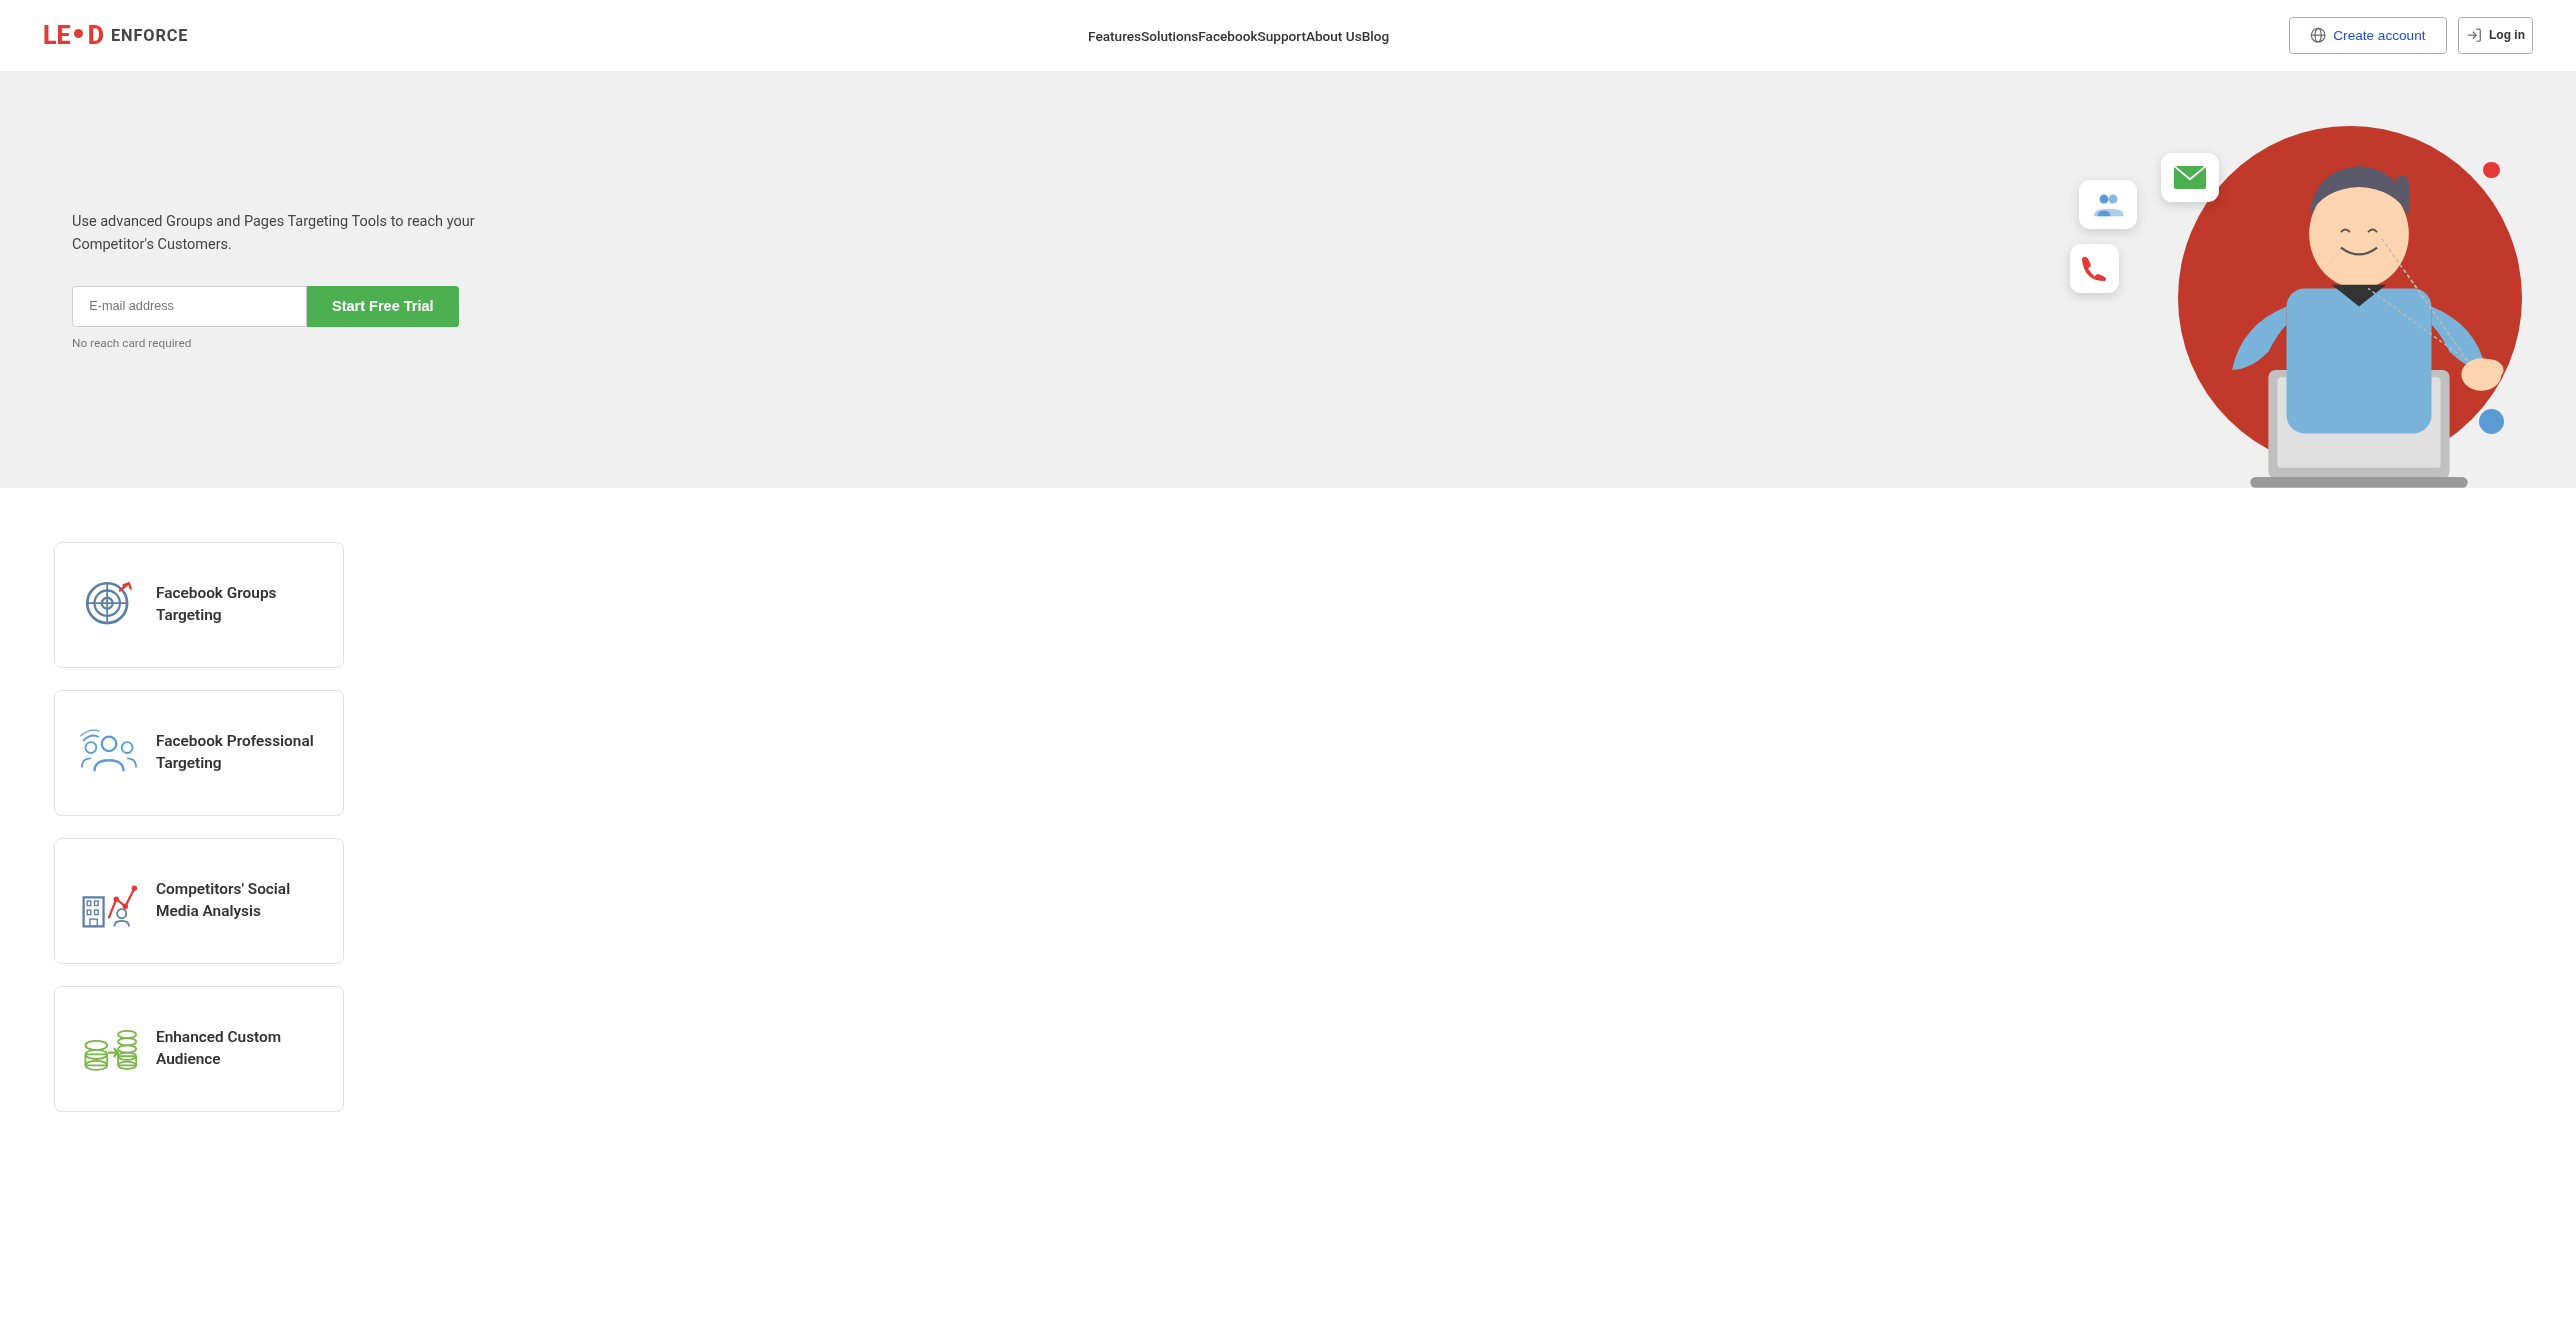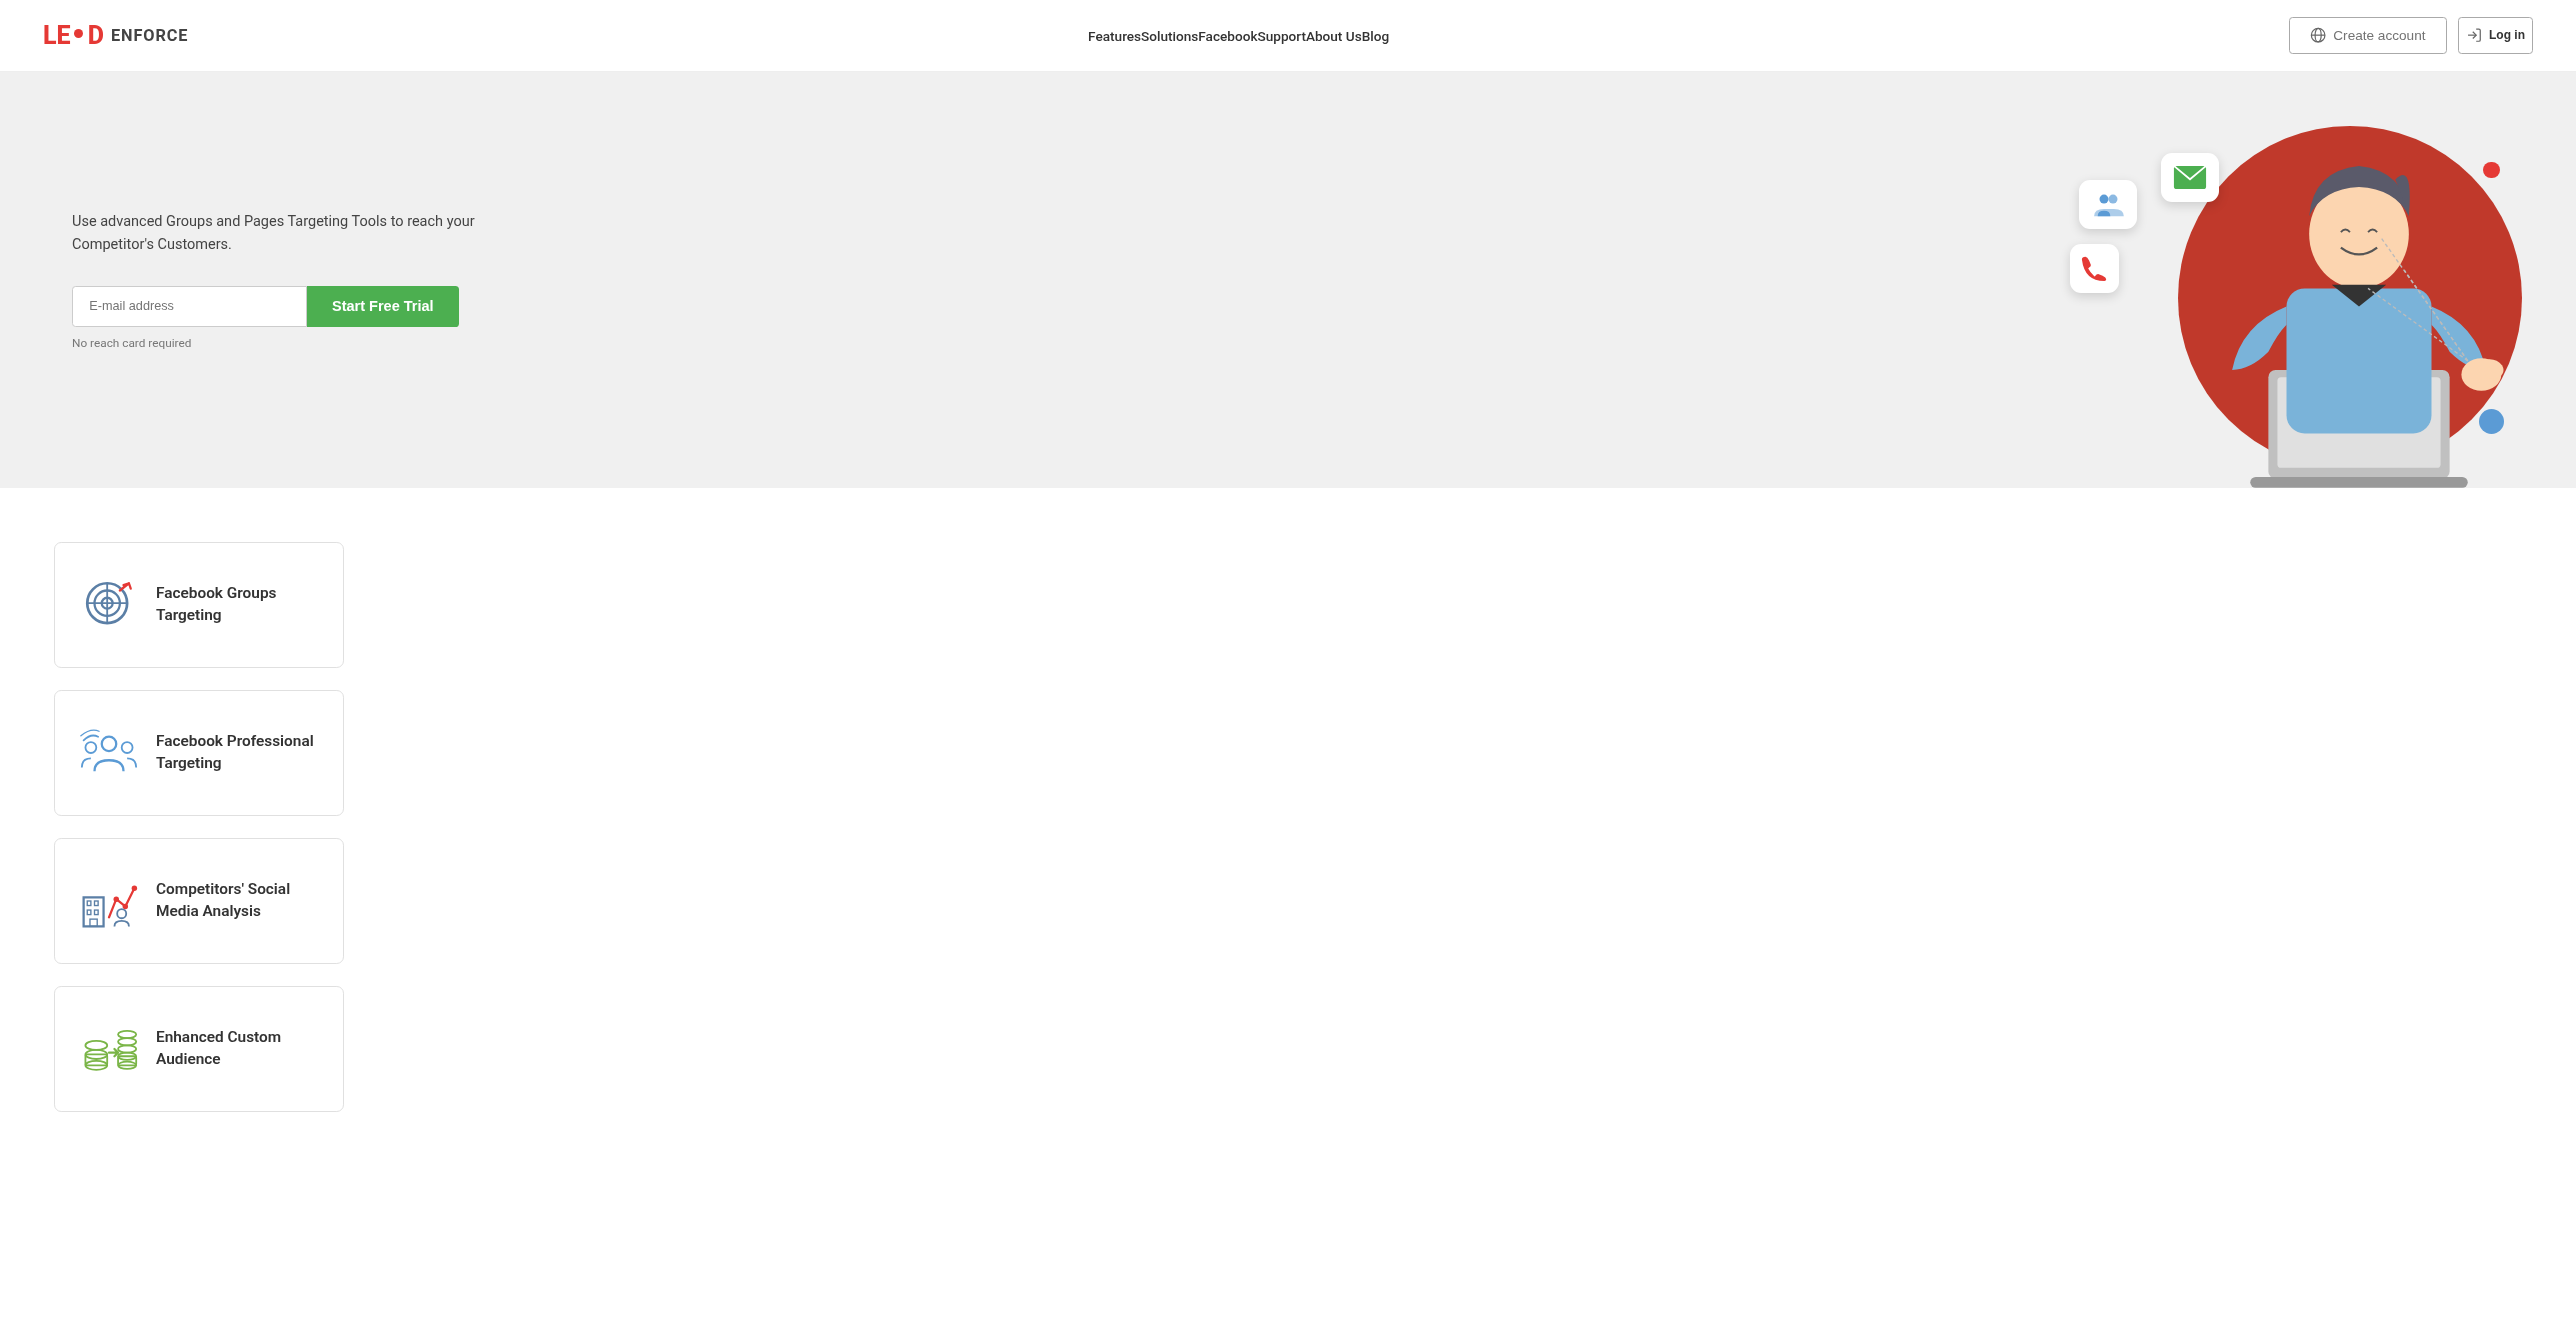--- a/index.html
+++ b/index.html
@@ -12,21 +12,21 @@
       border-bottom: 0.9px solid #eee; position: relative; z-index: 10;
     }
     .logo { display: flex; align-items: center; gap: 3.6px; text-decoration: none; }
     .nav-links { display: flex; align-items: center; }
     .nav-links a { text-decoration: none; color: #333; font-size: 13.6px; font-weight: 500; }
     .nav-actions { display: flex; gap: 11px; align-items: center; }
     .btn-create {
       display: flex; align-items: center; gap: 7.2px;
       border: 1.4px solid #aaa; border-radius: 3.6px;
       padding: 9px 20px; background: #fff; cursor: pointer;
-      font-size: 13.6px; color: #737373; font-weight: 500;
+      font-size: 13.6px; color: #1d4ed8; font-weight: 500;
     }
     .btn-login {
       display: flex; align-items: center; gap: 7.2px;
       border: 1.4px solid #aaa; border-radius: 3.6px;
       padding: 9px 7px; background: #fff; cursor: pointer;
       font-size: 12px; color: #333; font-weight: 700;
     }
 
     
     .hero {

